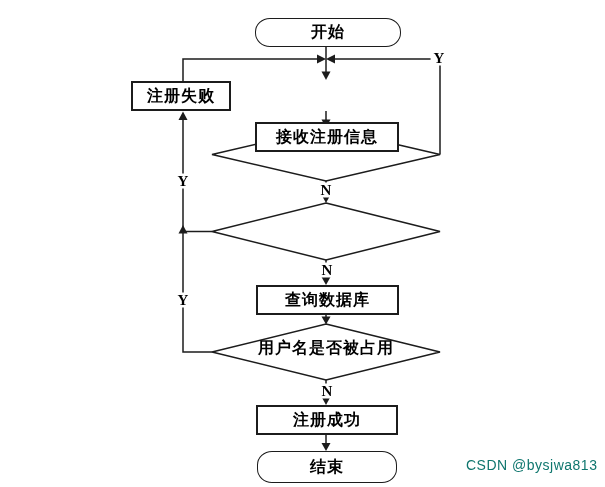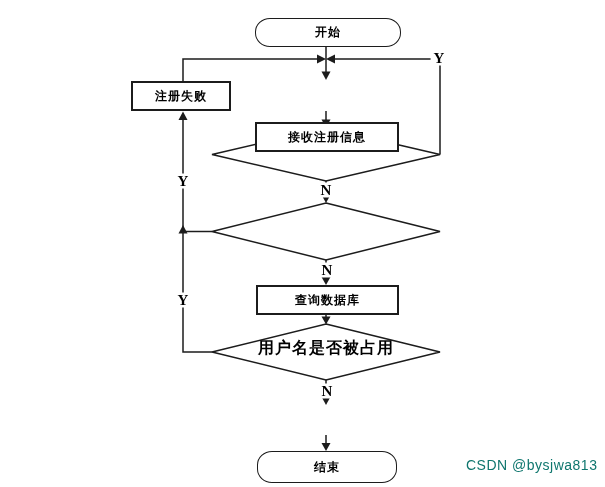--- a/index.html
+++ b/index.html
@@ -22,21 +22,21 @@
   }
   .node {
     position: absolute;
     box-sizing: border-box;
     background: #ffffff;
     border: 2px solid #1c1c1c;
     display: flex;
     align-items: center;
     justify-content: center;
     font-weight: 700;
-    font-size: 12px;
+    font-size: 16px;
     color: #000000;
     letter-spacing: 1px;
     white-space: nowrap;
   }
   .terminator {
     border-width: 1.5px;
     border-radius: 15px / 14px;
   }
   .diamond-label {
     position: absolute;
@@ -127,20 +127,23 @@
   </div>
 
   <div class="node" style="left:255px; top:81px; width:144px; height:30px;margin-top:41px;">
     <span>接收注册信息</span>
   </div>
 
   <div class="node" style="left:256px; top:285px; width:143px; height:30px;">
     <span>查询数据库</span>
   </div>
 
+  <div class="node" style="left:256px; top:405px; width:142px; height:30px;">
+    <span>注册成功</span>
+  </div>
 
   <div class="node terminator" style="left:257px; top:451px; width:140px; height:32px;">
     <span>结束</span>
   </div>
 
   <div class="diamond-label" style="left:326px; top:348px;">用户名是否被占用</div>
 
   <div class="branch-label" style="left:439px; top:58px;">Y</div>
   <div class="branch-label" style="left:326px; top:190px;">N</div>
   <div class="branch-label" style="left:183px; top:181px;">Y</div>

